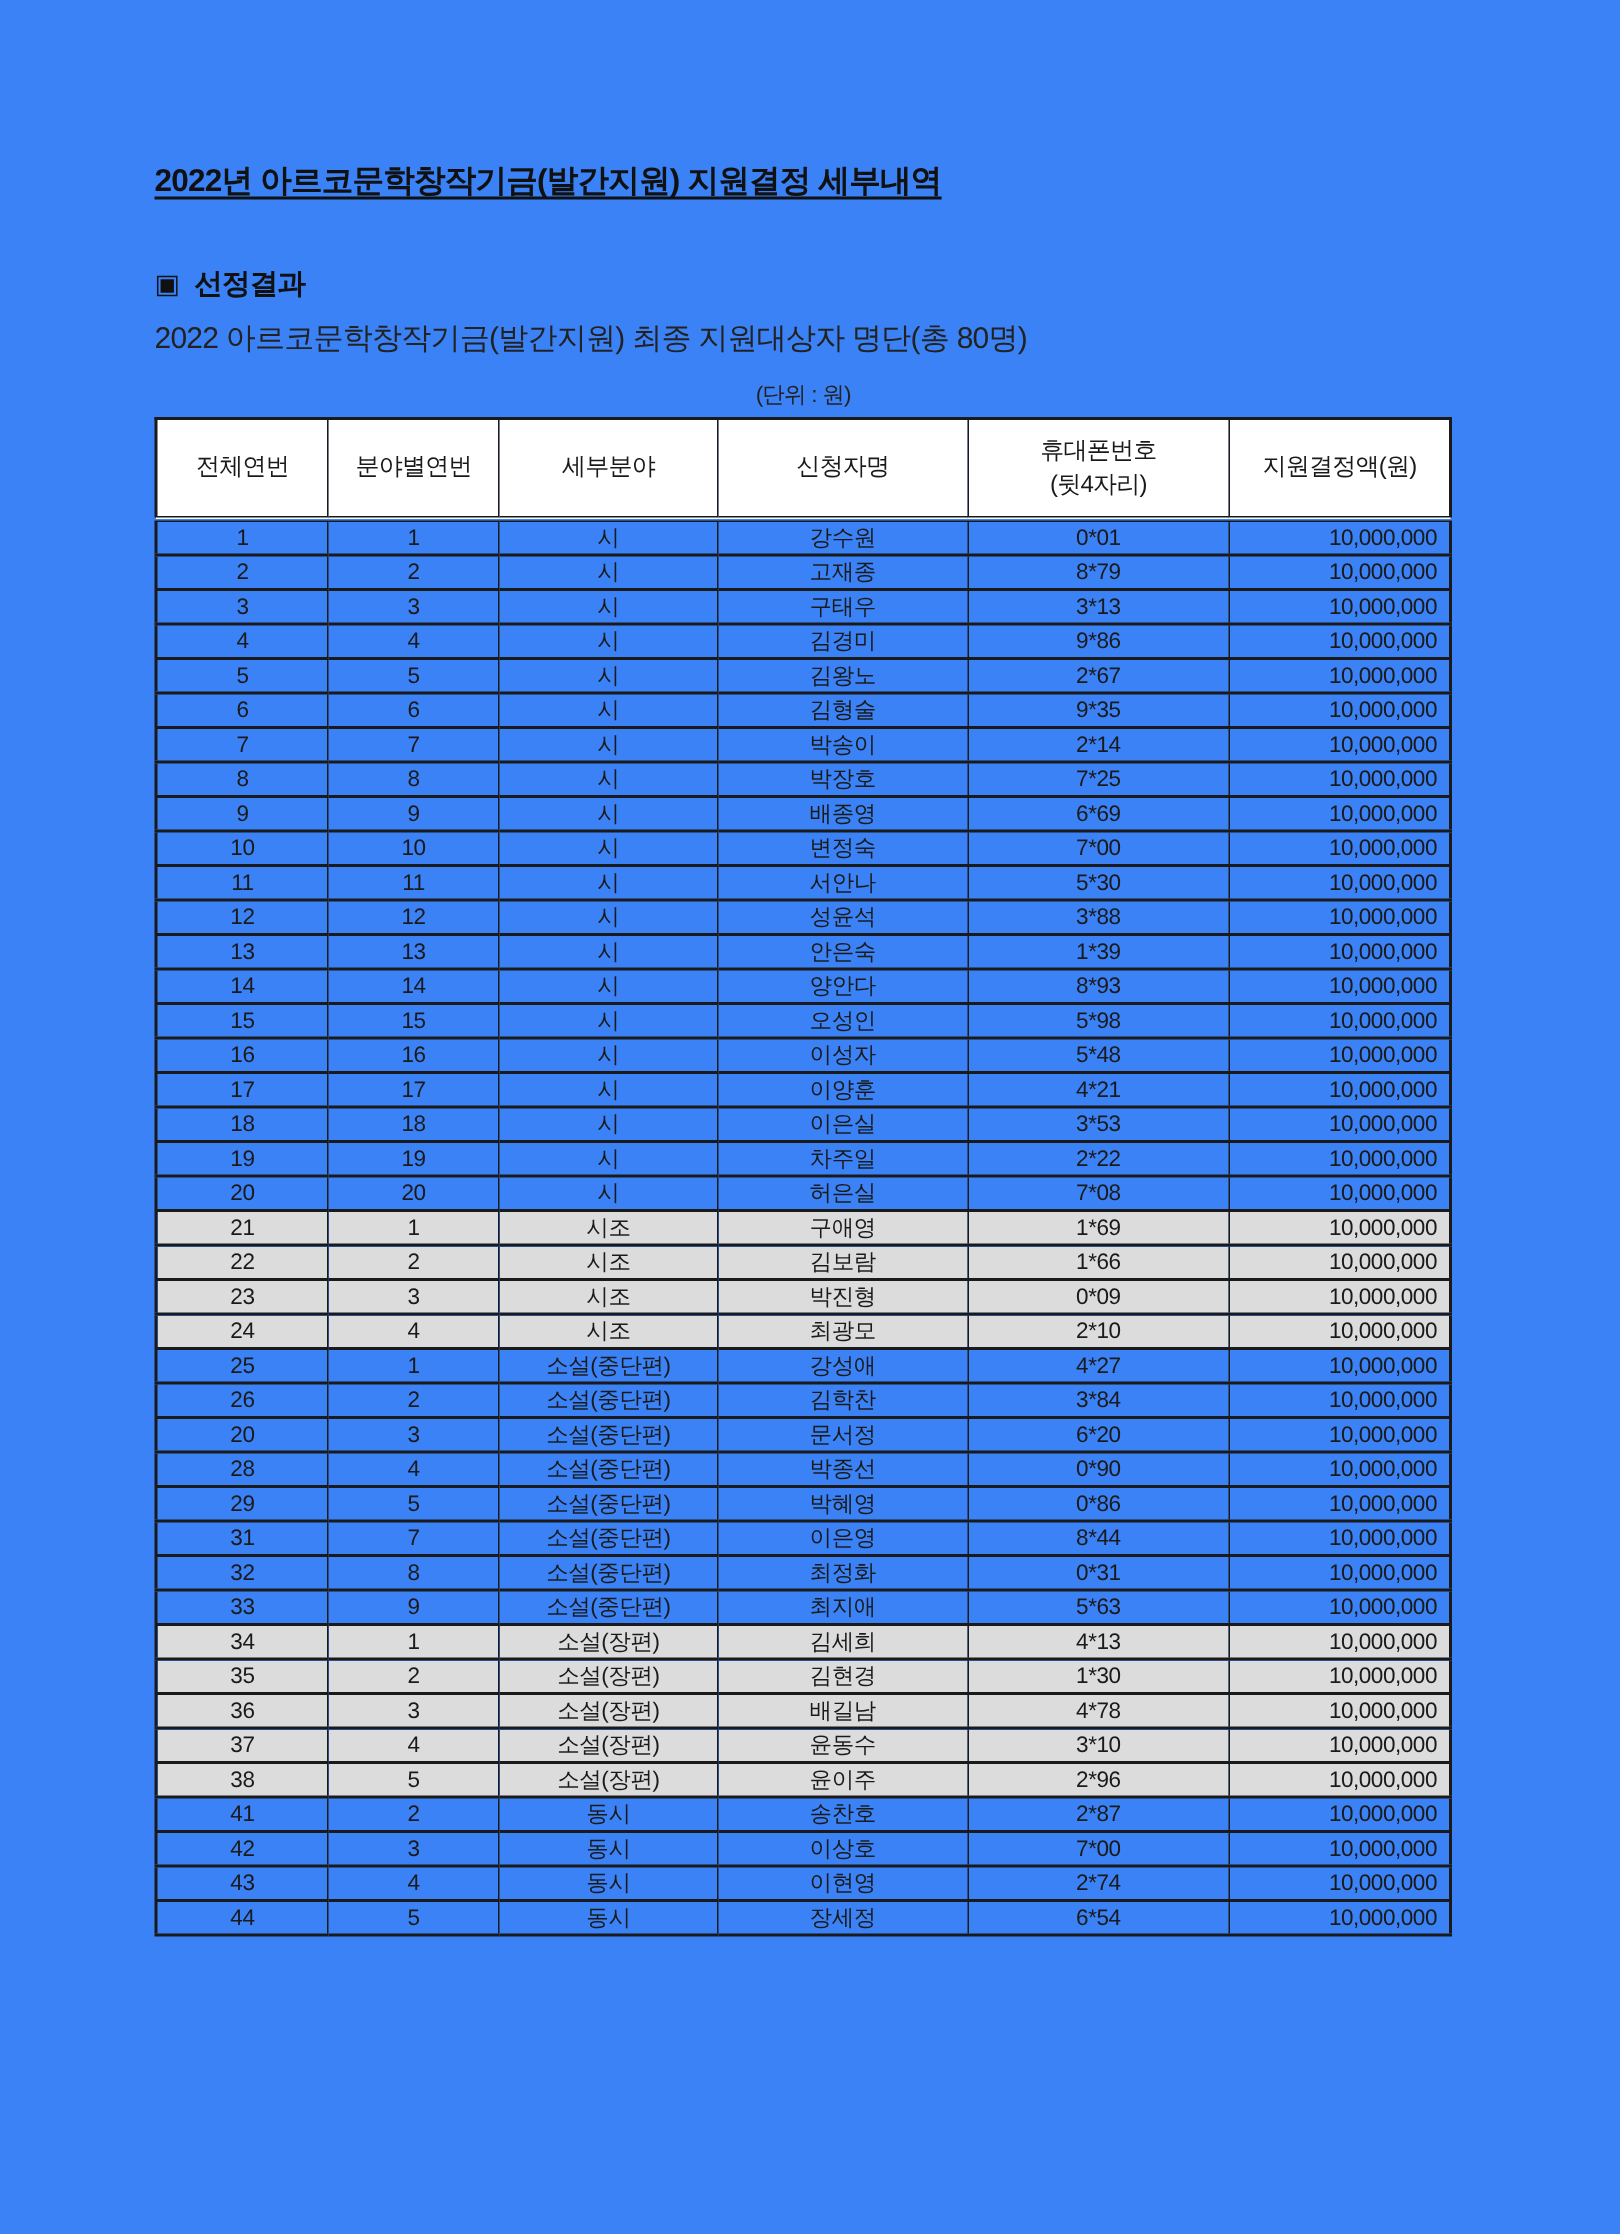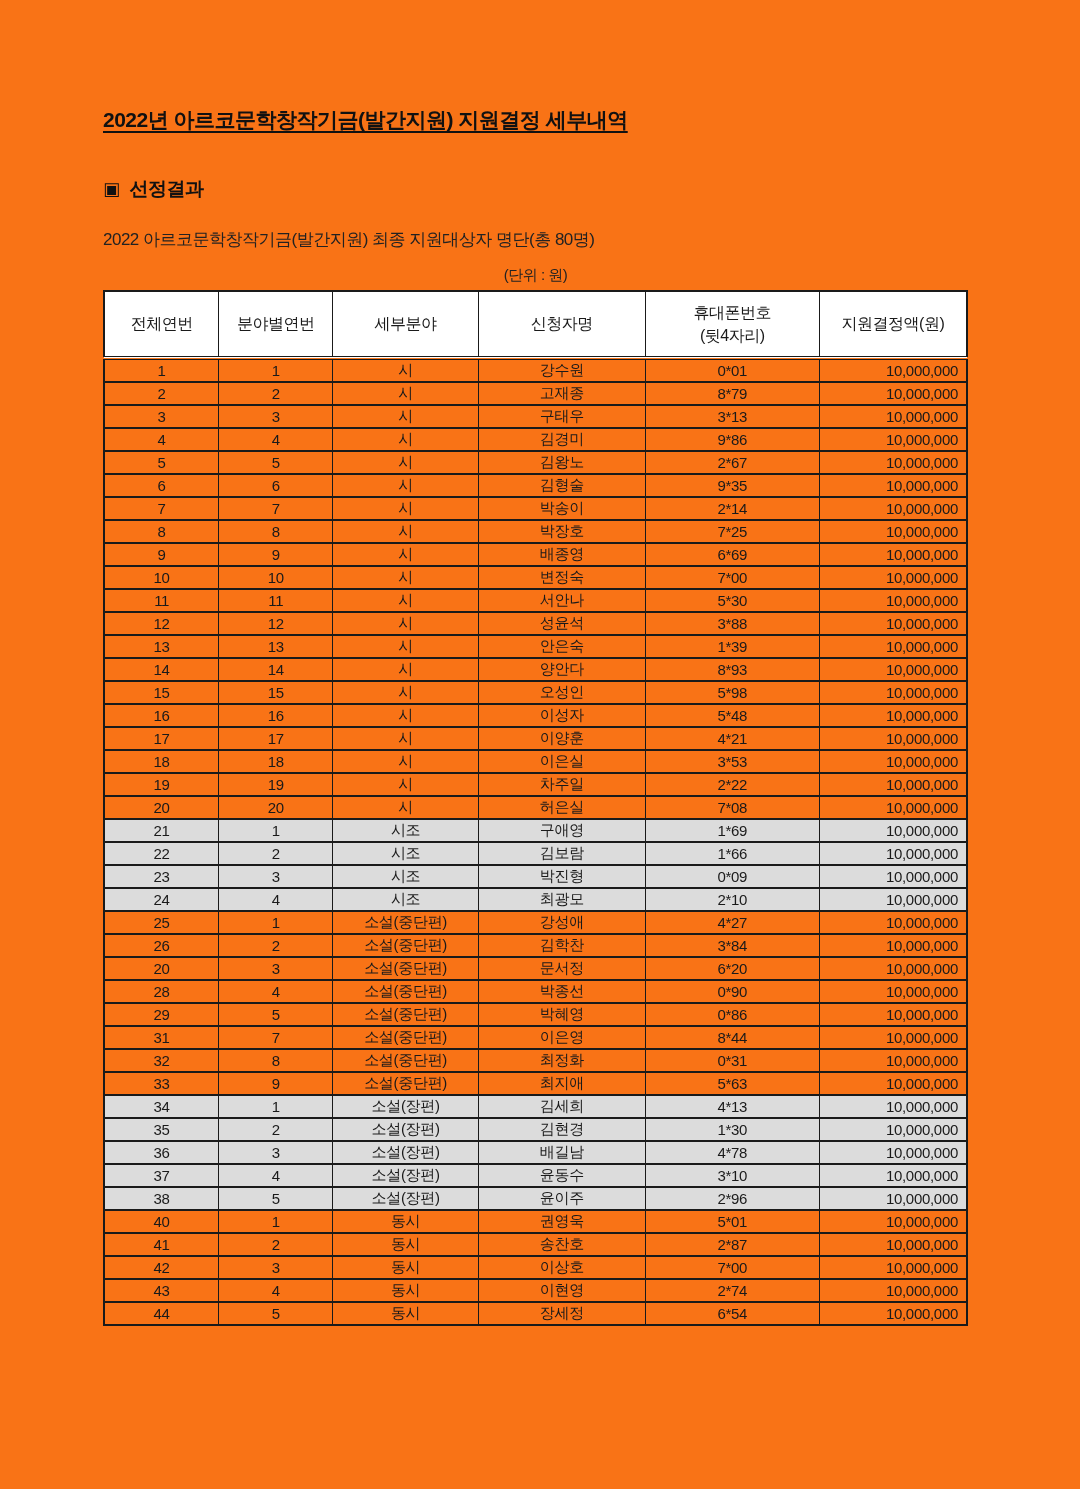--- a/index.html
+++ b/index.html
@@ -6,21 +6,21 @@
     margin: 0;
     padding: 0;
     background: #ffffff;
     font-family: "Liberation Sans", "DejaVu Sans", sans-serif;
     color: #1a1a1a;
   }
   .page {
     position: relative;
     width: 1080px;
     height: 1489px;
-    background: #f97316;
+    background: #3b82f6;
     box-sizing: border-box;
     padding: 106px 112px 0 103px;
     overflow: hidden;
   }
   .doc-title {
     font-size: 21px;
     font-weight: bold;
     letter-spacing: -0.5px;
     text-decoration: underline;
     text-decoration-thickness: 2px;
@@ -36,22 +36,22 @@
     color: #111111;
     display: flex;
     align-items: center;
     gap: 10px;
   }
   .section-heading .bullet {
     font-size: 18px;
     line-height: 1;
   }
   .subtitle {
-    margin-top: 26px;
-    font-size: 17px;
+    margin-top: 10px;
+    font-size: 20px;
     letter-spacing: -0.5px;
     color: #222222;
   }
   .unit-note {
     margin-top: 15px;
     margin-bottom: 5px;
     font-size: 15px;
     letter-spacing: -0.5px;
     text-align: center;
     color: #222222;
@@ -426,28 +426,20 @@
         </tr>
         <tr class="shaded">
           <td>38</td>
           <td>5</td>
           <td>소설(장편)</td>
           <td>윤이주</td>
           <td>2*96</td>
           <td class="amt">10,000,000</td>
         </tr>
         <tr>
-          <td>40</td>
-          <td>1</td>
-          <td>동시</td>
-          <td>권영욱</td>
-          <td>5*01</td>
-          <td class="amt">10,000,000</td>
-        </tr>
-        <tr>
           <td>41</td>
           <td>2</td>
           <td>동시</td>
           <td>송찬호</td>
           <td>2*87</td>
           <td class="amt">10,000,000</td>
         </tr>
         <tr>
           <td>42</td>
           <td>3</td>

